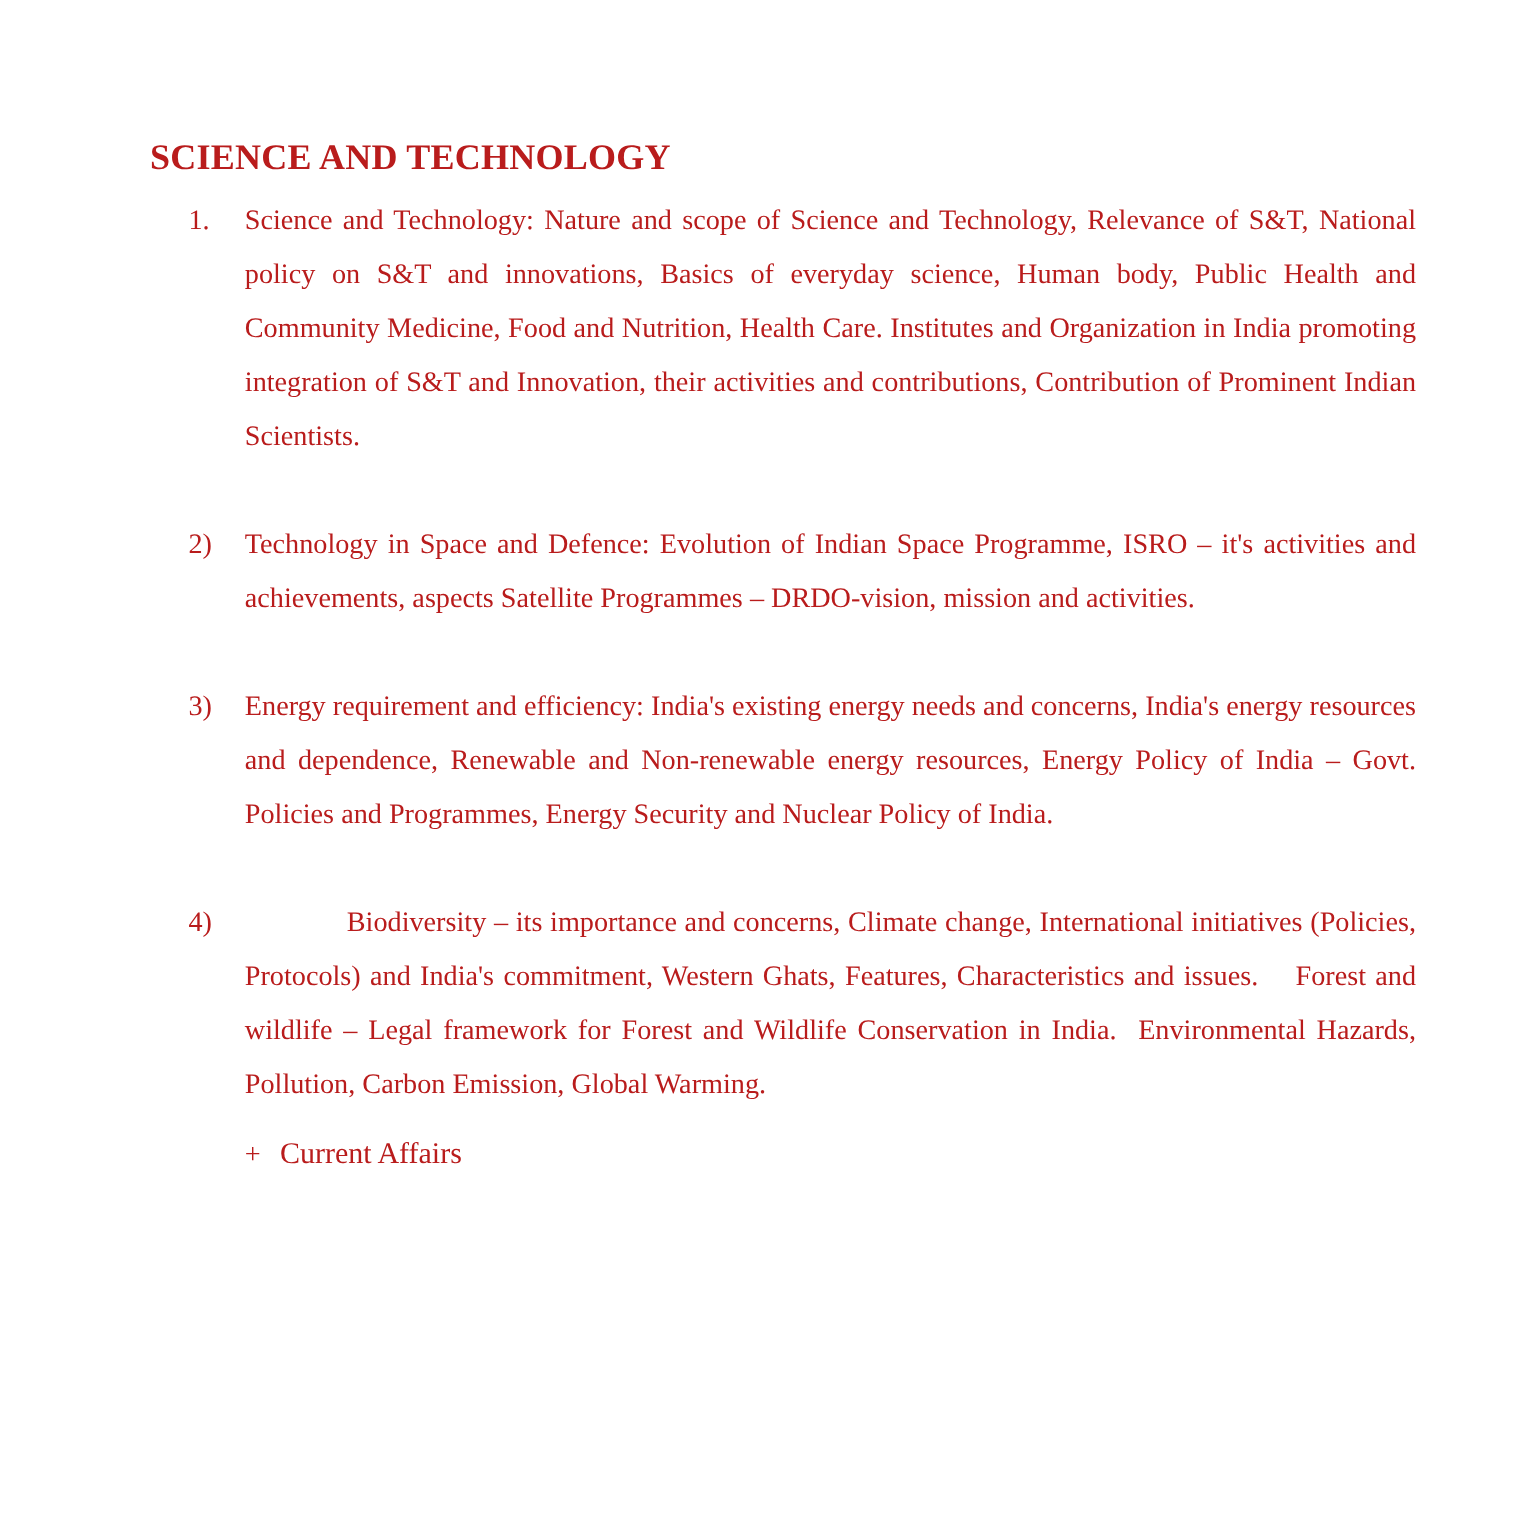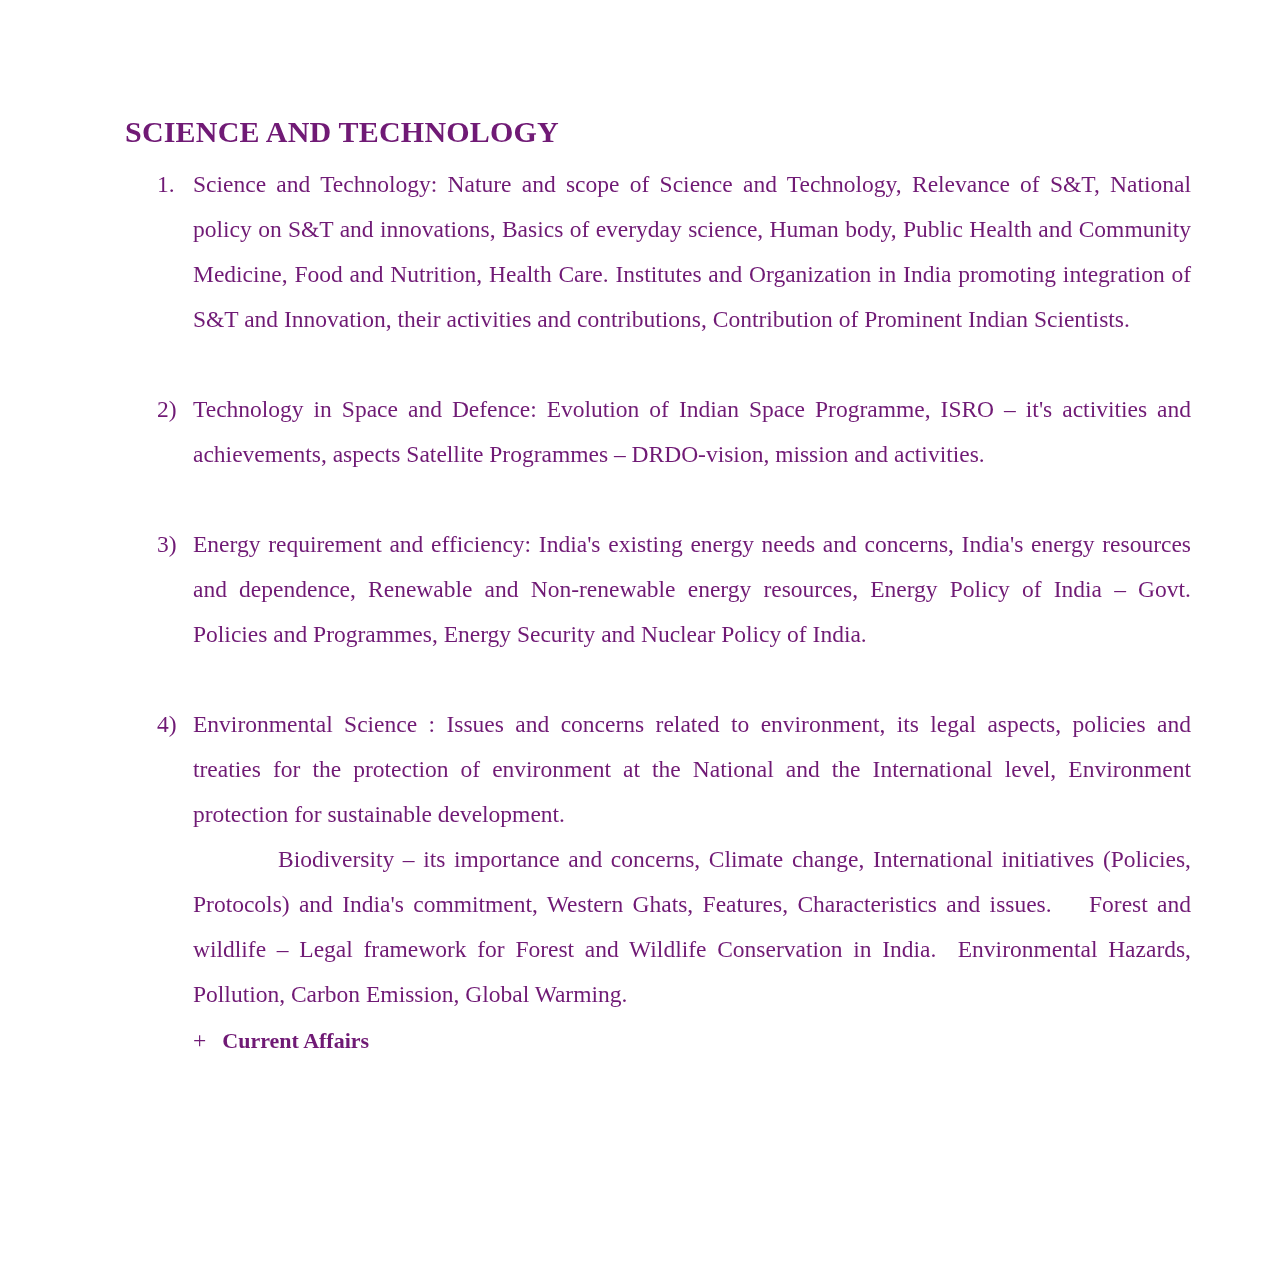--- a/index.html
+++ b/index.html
@@ -5,21 +5,21 @@
   html, body {
     margin: 0;
     padding: 0;
     background: #ffffff;
   }
   .page {
     position: relative;
     width: 1275px;
     height: 1262px;
     background: #ffffff;
-    color: #701a75;
+    color: #b91c1c;
     font-family: "Liberation Serif", "DejaVu Serif", serif;
     overflow: hidden;
     box-sizing: border-box;
     padding: 114px 84px 0 125px;
   }
   .title {
     font-size: 30px;
     line-height: 36px;
     font-weight: bold;
     margin: 0 0 12px 0;
@@ -34,37 +34,37 @@
     padding-left: 68px;
     margin: 0 0 45px 0;
   }
   .item:last-child { margin-bottom: 0; }
   .marker {
     position: absolute;
     left: 32px;
     top: 0;
   }
   .body p {
-    margin: 0;
+    margin: 11px;
   }
   .justify {
     text-align: justify;
   }
   .indent1 { text-indent: 85px; }
   .indent2 { text-indent: 90px; }
   .current-line {
     line-height: 47px;
   }
   .plus {
     font-size: 23.5px;
     margin-right: 16px;
   }
   .ca-label {
-    font-size: 22px;
-    font-weight: bold;
+    font-size: 25px;
+    font-weight: normal;
   }
 </style>
 </head>
 <body>
 
 <div class="page">
 
   <h1 class="title">SCIENCE AND TECHNOLOGY</h1>
 
   <div class="list">
@@ -86,21 +86,20 @@
     <div class="item">
       <span class="marker">3)</span>
       <div class="body">
         <p class="justify">Energy requirement and efficiency: India's existing energy needs and concerns, India's energy resources and dependence, Renewable and Non-renewable energy resources, Energy Policy of India – Govt. Policies and Programmes, Energy Security and Nuclear Policy of India.</p>
       </div>
     </div>
 
     <div class="item">
       <span class="marker">4)</span>
       <div class="body">
-        <p class="justify">Environmental Science : Issues and concerns related to environment, its legal aspects, policies and treaties for the protection of environment at the National and the International level, Environment protection for sustainable development.</p>
         <p class="justify indent1">Biodiversity – its importance and concerns, Climate change, International initiatives (Policies, Protocols) and India's commitment, Western Ghats, Features, Characteristics and issues.&nbsp;&nbsp;&nbsp; Forest and wildlife – Legal framework for Forest and Wildlife Conservation in India.&nbsp; Environmental Hazards, Pollution, Carbon Emission, Global Warming.</p>
         <p class="current-line">
           <span class="plus">+</span><span class="ca-label">Current Affairs</span>
         </p>
       </div>
     </div>
 
   </div>
 </div>
 

